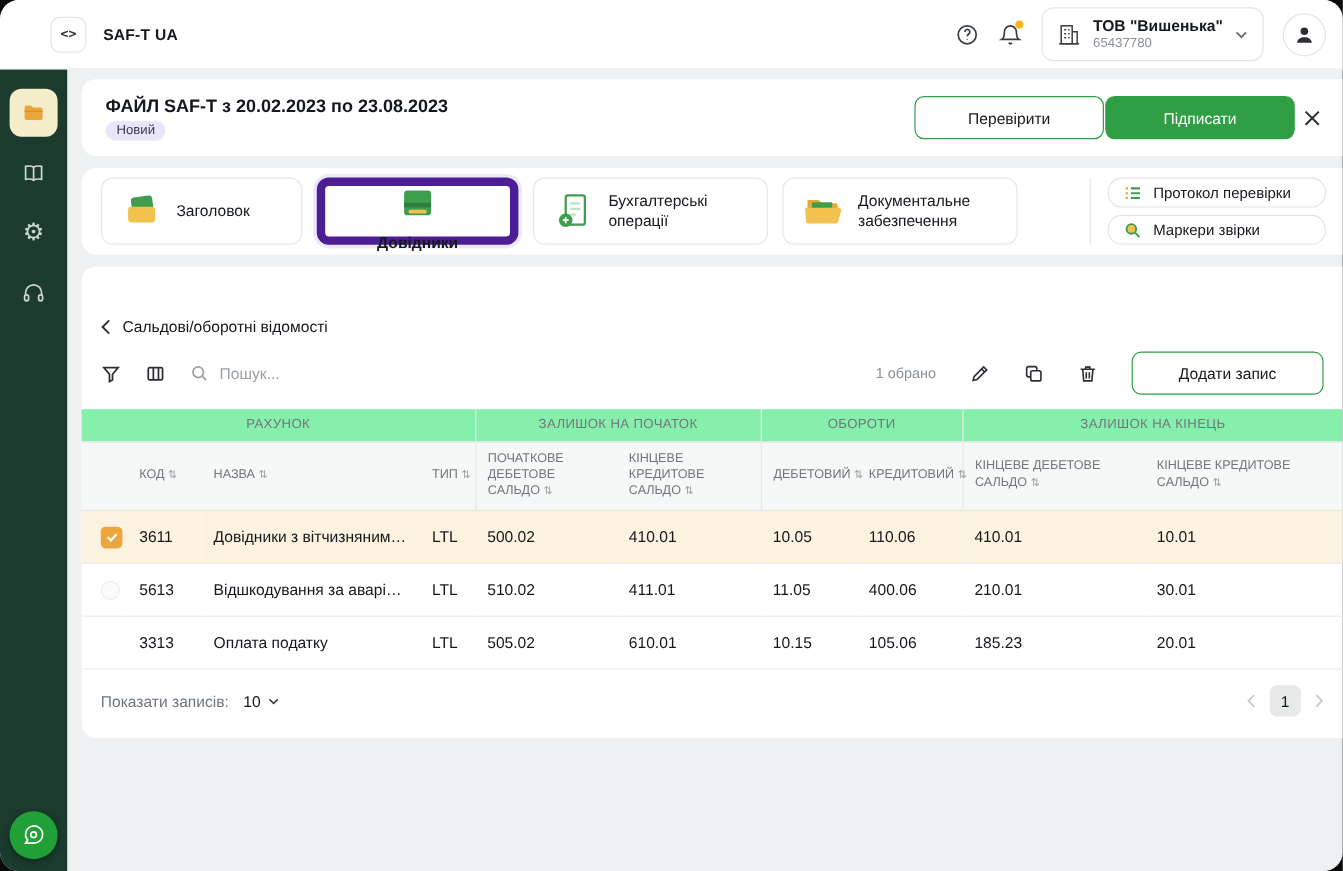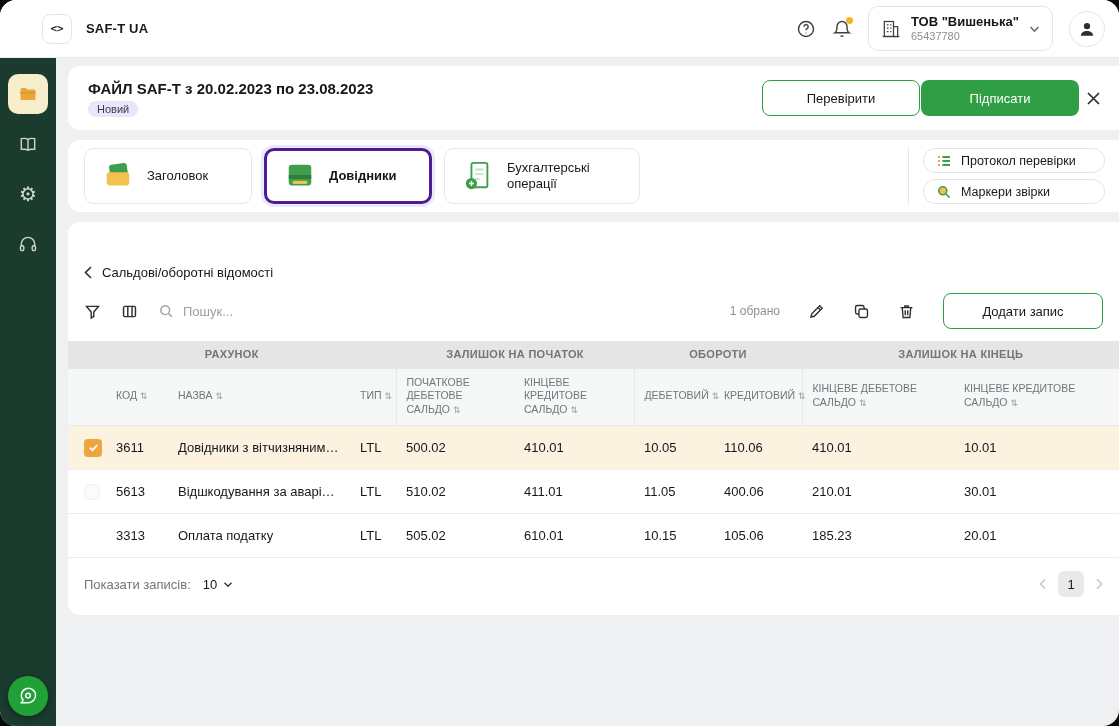--- a/index.html
+++ b/index.html
@@ -78,21 +78,21 @@
     height:36px; min-width:158px; background:#2f9e44; border:none; border-radius:8px;
     font-size:13px; color:#fff; cursor:pointer; font-family:inherit;
   }
   .close-btn { background:none;border:none;cursor:pointer; margin-left:6px; display:flex; }
   
   .tabs-card { height:72px; flex:none; display:flex; align-items:center; gap:12px; padding:0 14px 0 16px; }
   .tab {
     height:56px; border:1px solid #e5e7e8; border-radius:10px; background:#fff; cursor:pointer;
     display:flex; align-items:center; gap:10px; padding:0 14px; min-width:168px;
   }
-  .tab.selected { border:3px solid #4c1d95; box-shadow:0 0 0 3px rgba(182,178,238,.28); }
+  .tab.selected { border:7px solid #4c1d95; box-shadow:0 0 0 3px rgba(182,178,238,.28);flex-direction:column; }
   .tab-label { font-size:13px; color:#15181c; max-width:118px; line-height:1.25; }
   .tab.selected .tab-label { font-weight:bold; }
   .side-actions {
     margin-left:auto; display:flex; flex-direction:column; gap:6px; justify-content:center;
     border-left:1px solid #e5e7e8; padding-left:14px; height:56px;
   }
   .pill-btn {
     height:30px; width:182px; border:1px solid #e3e5e6; border-radius:12px; background:#fff; cursor:pointer;
     display:flex; align-items:center; gap:9px; padding:0 12px; font-size:12.5px; color:#15181c; font-family:inherit;
   }
@@ -104,21 +104,21 @@
   .search input { border:none; outline:none; font-size:13px; width:190px; color:#15181c; font-family:inherit; background:transparent; }
   .search input::placeholder { color:#9aa0a6; }
   .toolbar-right { margin-left:auto; display:flex; align-items:center; gap:28px; }
   .selected-count { font-size:12px; color:#8a9096; }
   .btn-add {
     height:36px; min-width:160px; border:1.5px solid #2f9e44; border-radius:8px; background:#fff;
     font-size:13px; color:#15181c; cursor:pointer; font-family:inherit;
   }
   table { width:100%; border-collapse:collapse; table-layout:fixed; }
   .group-row th {
-    background:#e5e5e5; font-size:11px; color:#70767c; font-weight:bold; height:27px;
+    background:#86efac; font-size:11px; color:#70767c; font-weight:normal; height:27px;
     letter-spacing:.3px; border-left:1px solid #e6e8e8;
   }
   .group-row th:first-child { border-left:none; }
   .cols-row th {
     background:#f6f7f7; text-align:left; font-size:10.5px; color:#70767c; font-weight:normal;
     padding:7px 10px 9px; border-top:1px solid #e6e8e8; border-bottom:1px solid #e6e8e8; line-height:1.3;
     vertical-align:middle;
   }
   .cols-row th.grp-start { border-left:1px solid #e6e8e8; }
   .sort { color:#9aa0a6; font-size:9px; margin-left:3px; }
@@ -262,20 +262,28 @@
         <span class="tab-label">Довідники</span>
       </div>
       <div class="tab">
         <svg width="38" height="30" viewBox="0 0 40 32">
           <rect x="13" y="2" width="17" height="26" rx="2" fill="#fff" stroke="#3f9e4d" stroke-width="2"></rect>
           <path d="M17 9h9M17 14h9M17 19h5" stroke="#bfe3c2" stroke-width="2"></path>
           <circle cx="13" cy="24" r="6" fill="#3f9e4d"></circle>
           <path d="M10.4 24h5.2M13 21.4v5.2" stroke="#fff" stroke-width="1.6"></path>
         </svg>
         <span class="tab-label">Бухгалтерські операції</span>
+      </div>
+      <div class="tab">
+        <svg width="38" height="30" viewBox="0 0 40 32">
+          <path d="M6 6h10l3 3h12a2 2 0 0 1 2 2v3H6z" fill="#e9a63b"></path>
+          <rect x="10" y="8" width="18" height="6" rx="1" fill="#3f9e4d"></rect>
+          <path d="M4 13h30a2 2 0 0 1 2 2.4l-2.6 9.6A2.4 2.4 0 0 1 31 27H7a2.4 2.4 0 0 1-2.4-2z" fill="#f2c14e"></path>
+        </svg>
+        <span class="tab-label">Документальне забезпечення</span>
       </div>
 
       <div class="side-actions">
         <button class="pill-btn">
           <svg width="16" height="16" viewBox="0 0 20 20" fill="none" stroke-width="2.2">
             <path d="M2.5 5h2.5M2.5 10h2.5M2.5 15h2.5" stroke="#e9a63b"></path>
             <path d="M8 5h9.5M8 10h9.5M8 15h9.5" stroke="#3f9e4d"></path>
           </svg>
           <span>Протокол перевірки</span>
         </button>

